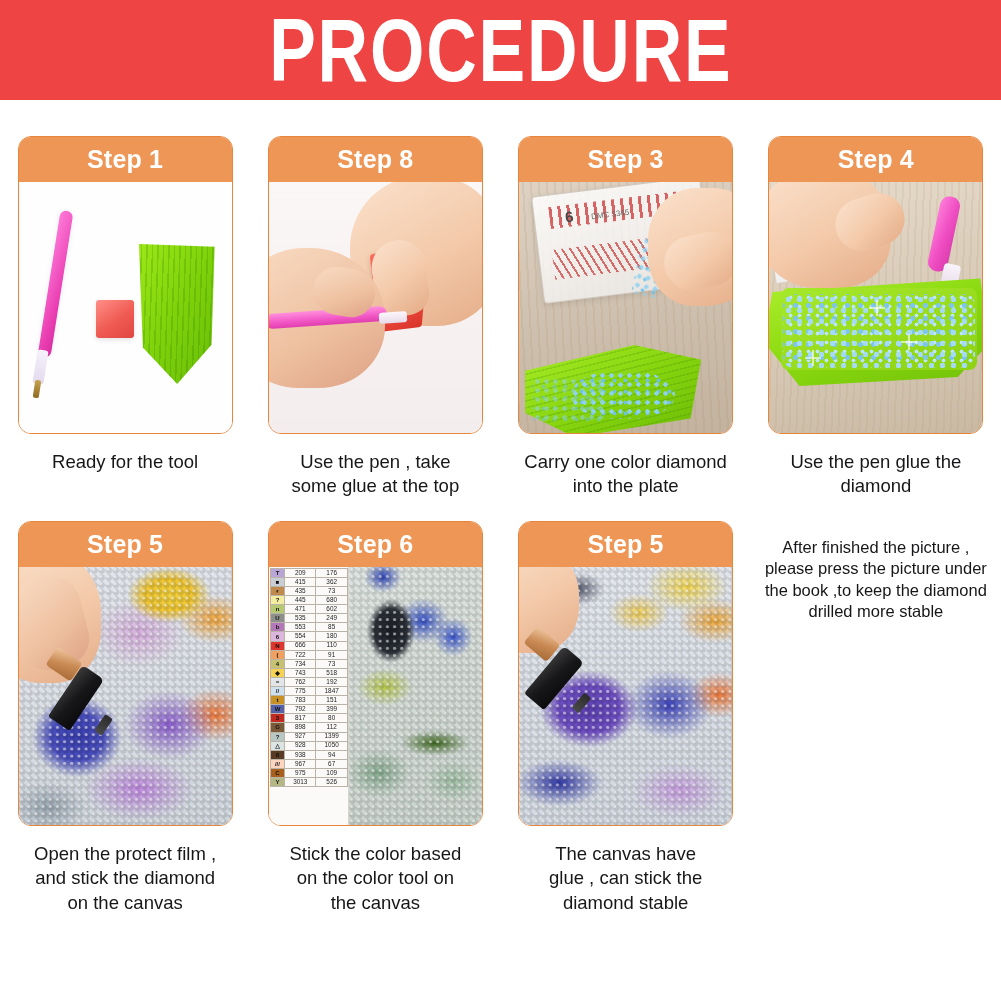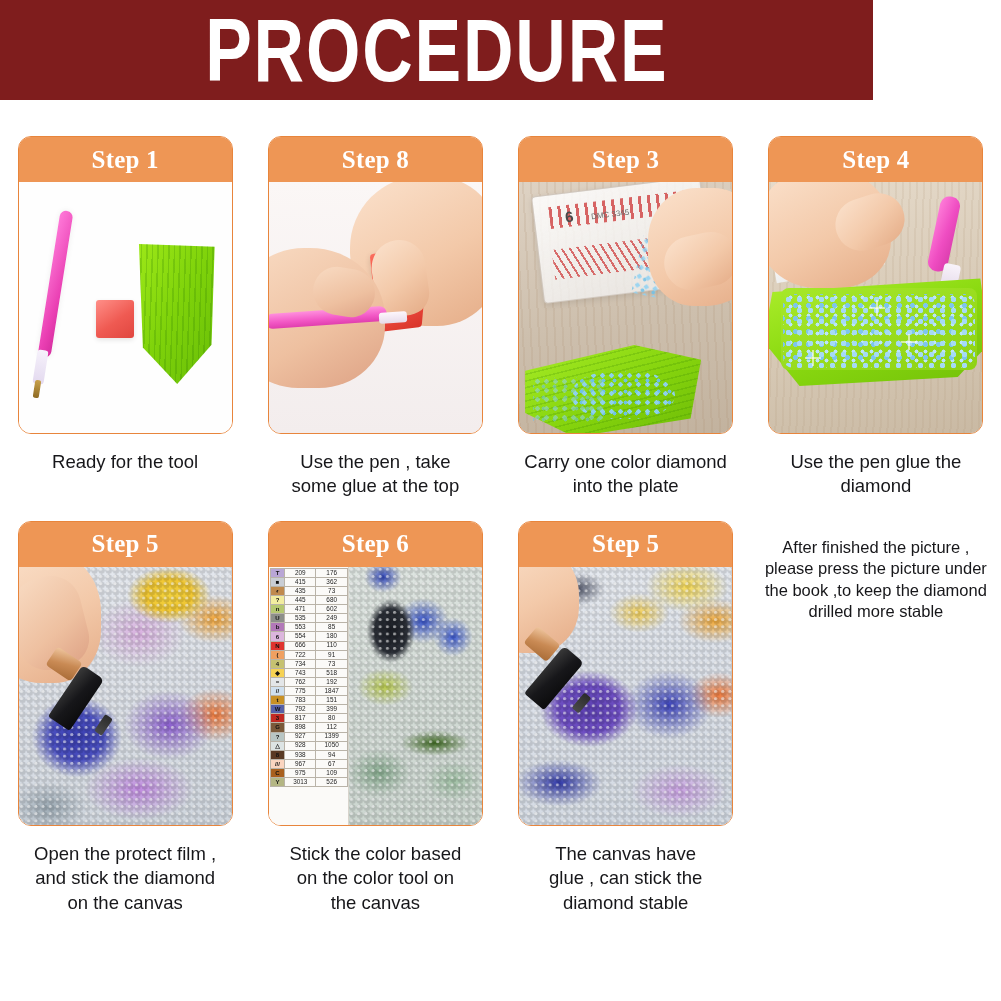--- a/index.html
+++ b/index.html
@@ -6,22 +6,22 @@
   html,body { width:1001px; height:1001px; }
   body {
     background:#ffffff;
     font-family:"Liberation Sans", sans-serif;
     overflow:hidden;
   }
   .page { position:relative; width:1001px; height:1001px; background:#fff; }
 
   
   .banner {
-    position:absolute; left:0; top:0; width:873px; height:100px;
-    background:#7f1d1d;
+    position:absolute; left:0; top:0; width:1001px; height:100px;
+    background:#ef4444;
     display:flex; align-items:center; justify-content:center;
   }
   .banner-title {
     color:#ffffff;
     font-family:"Liberation Sans", sans-serif;
     font-weight:bold;
     font-size:76px;
     letter-spacing:2px;
     transform:scaleX(0.92) scaleY(1.18);
     line-height:1;
@@ -48,21 +48,21 @@
   .card-r1 { height:298px; }
   .card-r2 { height:305px; }
 
   .card-header {
     height:45px; flex:0 0 45px;
     background:#ee9655;
     display:flex; align-items:center; justify-content:center;
   }
   .card-header-title {
     color:#fff; font-weight:bold; font-size:25px;
-    font-family:Liberation Serif, serif;
+    font-family:Liberation Sans, sans-serif;
     letter-spacing:0.2px;
   }
   .photo { position:relative; flex:1 1 auto; overflow:hidden; background:#fff; }
 
   .caption {
     width:232px;
     margin-top:16px;
     text-align:center;
     font-family:"Liberation Sans", sans-serif;
     font-size:18.5px;

